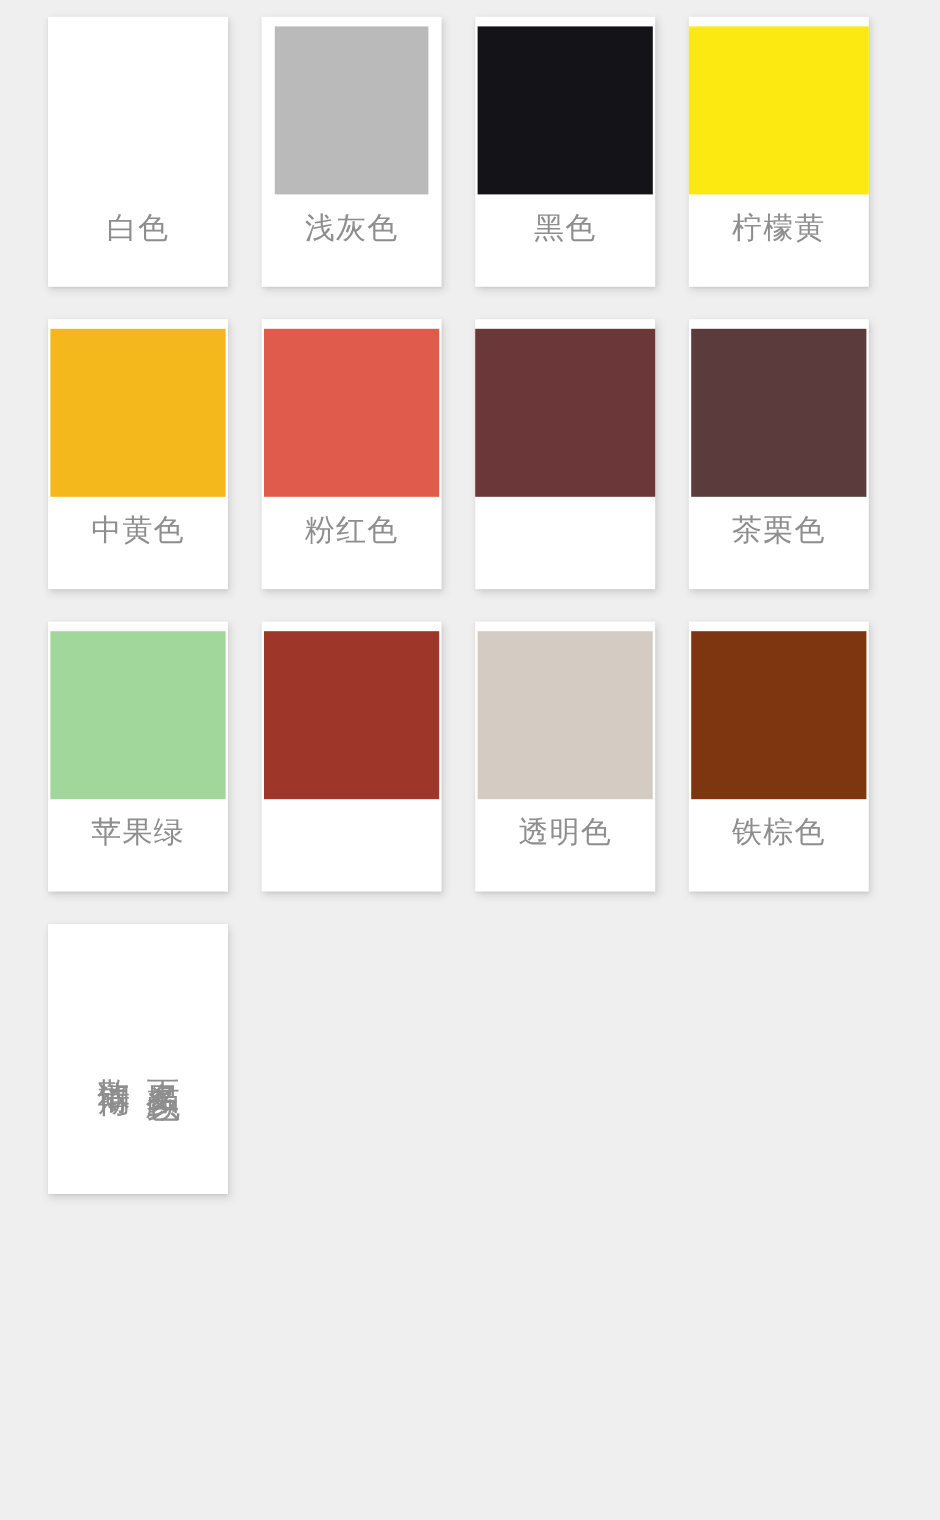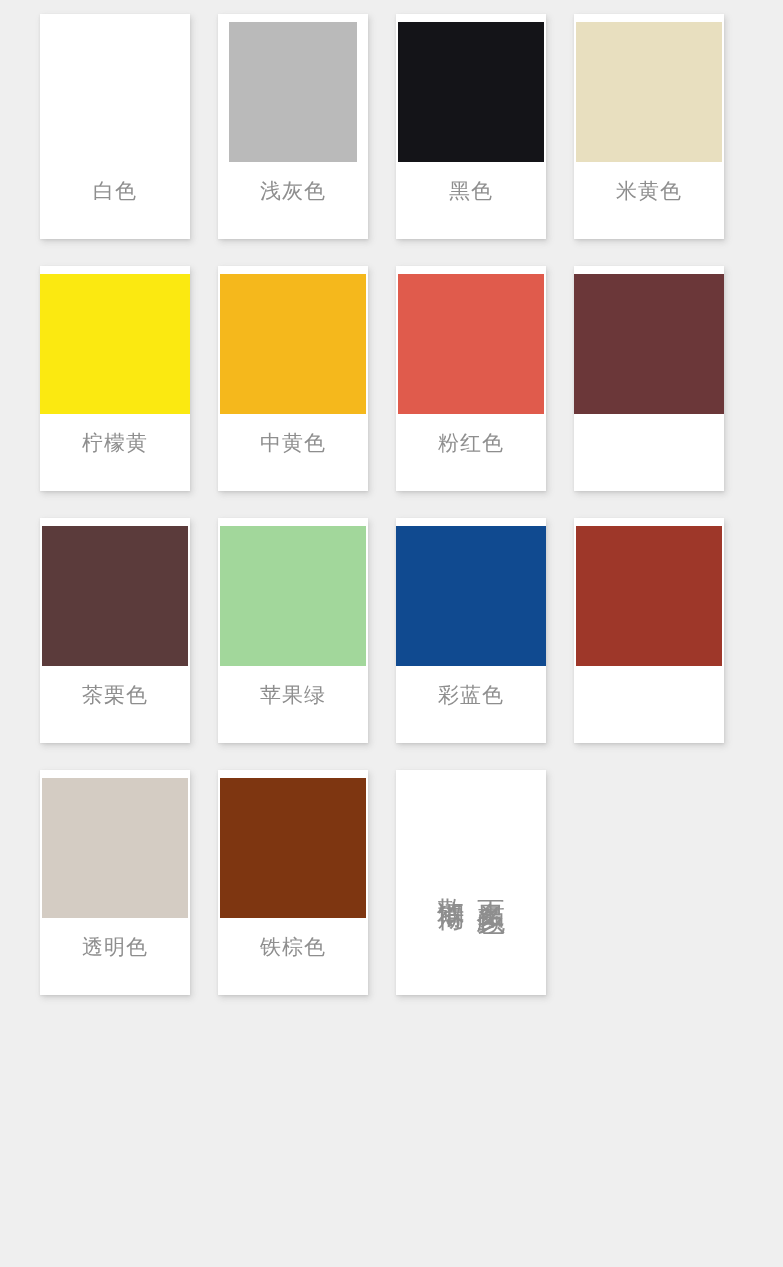--- a/index.html
+++ b/index.html
@@ -48,21 +48,21 @@
   .swatch-card.bleed-x .swatch-chip { width: 146px; }
   .swatch-card.bleed-full .swatch-chip { width: 150px; }
 
   .swatch-label {
     flex: 1 1 auto;
     width: 100%;
     display: flex;
     align-items: center;
     justify-content: center;
     color: #8e8e8e;
-    font-size: 21px;
+    font-size: 25px;
     letter-spacing: 1px;
     line-height: 1;
     padding-bottom: 20px;
     box-sizing: border-box;
     white-space: nowrap;
   }
 
   
   .placeholder-card .placeholder-body {
     flex: 1 1 auto;
@@ -96,24 +96,20 @@
   </div>
   <div class="swatch-card">
     <div class="swatch-chip" style="background:#bababa;"></div>
     <div class="swatch-label">浅灰色</div>
   </div>
   <div class="swatch-card bleed-x">
     <div class="swatch-chip" style="background:#141418;"></div>
     <div class="swatch-label">黑色</div>
   </div>
 
-  <div class="swatch-card bleed-x">
-    <div class="swatch-chip" style="background:#e8dfbf;"></div>
-    <div class="swatch-label">米黄色</div>
-  </div>
   <div class="swatch-card bleed-full">
     <div class="swatch-chip" style="background:#fbe911;"></div>
     <div class="swatch-label">柠檬黄</div>
   </div>
   <div class="swatch-card bleed-x">
     <div class="swatch-chip" style="background:#f5b81c;"></div>
     <div class="swatch-label">中黄色</div>
   </div>
 
   <div class="swatch-card bleed-x">
@@ -125,24 +121,20 @@
   </div>
   <div class="swatch-card bleed-x">
     <div class="swatch-chip" style="background:#5b3b3b;"></div>
     <div class="swatch-label">茶栗色</div>
   </div>
 
   <div class="swatch-card bleed-x">
     <div class="swatch-chip" style="background:#a2d79b;"></div>
     <div class="swatch-label">苹果绿</div>
   </div>
-  <div class="swatch-card bleed-full">
-    <div class="swatch-chip" style="background:#104a90;"></div>
-    <div class="swatch-label">彩蓝色</div>
-  </div>
   <div class="swatch-card bleed-x">
     <div class="swatch-chip" style="background:#9e3729;"></div>
   </div>
   <div class="swatch-card bleed-x">
     <div class="swatch-chip" style="background:#d4ccc3;"></div>
     <div class="swatch-label">透明色</div>
   </div>
 
   <div class="swatch-card bleed-x">
     <div class="swatch-chip" style="background:#7e3611;"></div>

